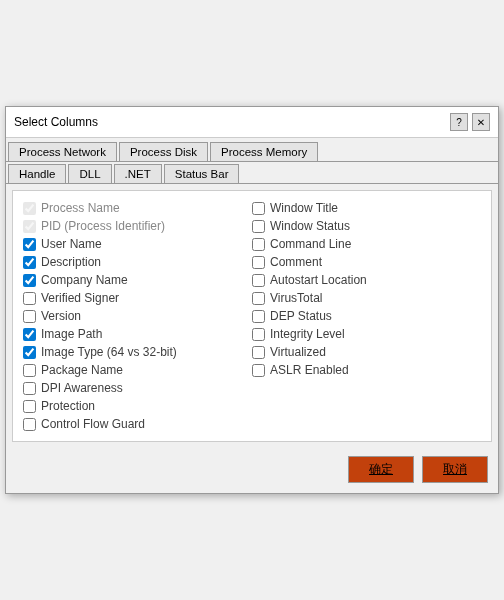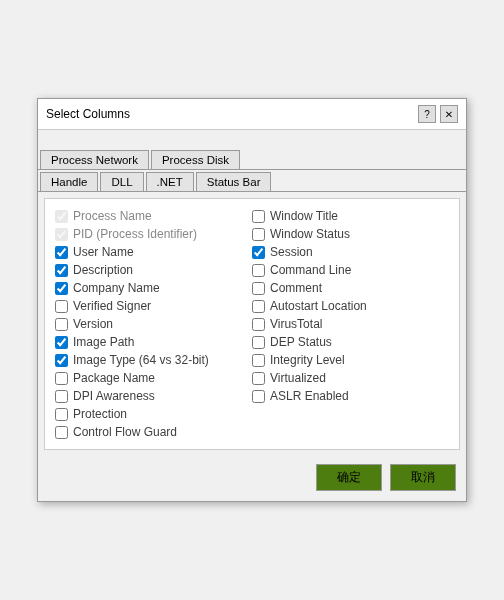--- a/index.html
+++ b/index.html
@@ -7,21 +7,21 @@
       font-family: "Segoe UI", Tahoma, sans-serif;
       font-size: 12px;
       background: #f0f0f0;
       display: flex;
       justify-content: center;
       align-items: center;
       width: 504px;
       height: 600px;
     }
     .dialog {
-      width: 430px;
+      width: 494px;
       background: #f0f0f0;
       border: 1px solid #999;
       box-shadow: 2px 2px 8px rgba(0,0,0,0.3);
     }
     .title-bar {
       background: #fff;
       padding: 6px 8px;
       display: flex;
       align-items: center;
       justify-content: space-between;
@@ -49,21 +49,21 @@
       font-size: 10px;
       display: flex;
       align-items: center;
       justify-content: center;
     }
     .tabs-row {
       display: flex;
       flex-wrap: nowrap;
       background: #f0f0f0;
       border-bottom: 1px solid #999;
-      padding-top: 20px;
+      padding-top: 4px;
       padding-left: 2px;
     }
     .tab {
       padding: 3px 10px;
       font-size: 11.5px;
       cursor: pointer;
       border: 1px solid #999;
       border-bottom: none;
       background: #e4e4e4;
       margin-right: 2px;
@@ -132,43 +132,45 @@
     .footer {
       display: flex;
       justify-content: flex-end;
       gap: 8px;
       padding: 8px 10px 10px 10px;
     }
     .footer-btn {
       padding: 4px 20px;
       font-size: 12px;
       border: 1px solid #999;
-      background: #4d7c0f;
+      background: #c2410c;
       cursor: pointer;
       min-width: 60px;
+      text-decoration: underline;
     }
   </style>
 </head>
 <body>
 
 <div class="dialog">
 
   <div class="title-bar">
     <div class="title-bar-left">
       <span class="title-text">Select Columns</span>
     </div>
     <div class="title-buttons">
       <div class="title-btn">?</div>
       <div class="title-btn">✕</div>
     </div>
   </div>
 
   <div class="tabs-row" id="tabs-row1">
       <div class="tab">Process Network</div>
       <div class="tab">Process Disk</div>
+      <div class="tab">Process Memory</div>
     </div>
 
   <div class="tabs-row2" id="tabs-row2">
       <div class="tab">Handle</div>
       <div class="tab">DLL</div>
       <div class="tab">.NET</div>
       <div class="tab">Status Bar</div>
     </div>
 
 
@@ -231,24 +233,20 @@
       <div class="col" id="right-col">
           <div class="checkbox-row">
             <input type="checkbox" id="rcb0" style="">
             <label for="rcb0">Window Title</label>
           </div>
           <div class="checkbox-row">
             <input type="checkbox" id="rcb1" style="">
             <label for="rcb1">Window Status</label>
           </div>
           <div class="checkbox-row">
-            <input type="checkbox" id="rcb2" checked="" style="">
-            <label for="rcb2">Session</label>
-          </div>
-          <div class="checkbox-row">
             <input type="checkbox" id="rcb3" style="">
             <label for="rcb3">Command Line</label>
           </div>
           <div class="checkbox-row">
             <input type="checkbox" id="rcb4" style="">
             <label for="rcb4">Comment</label>
           </div>
           <div class="checkbox-row">
             <input type="checkbox" id="rcb5" style="">
             <label for="rcb5">Autostart Location</label>

